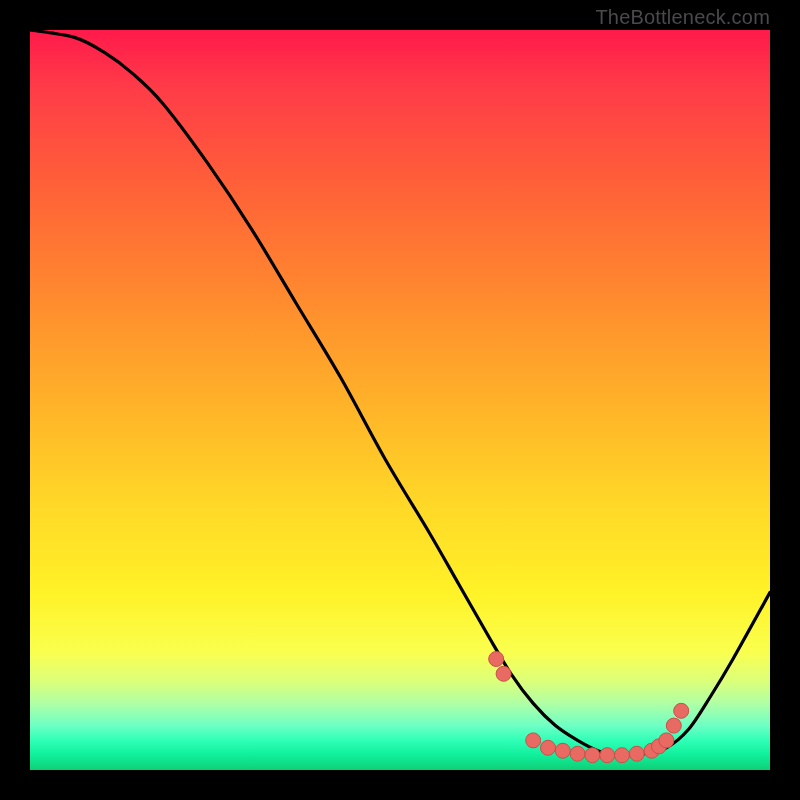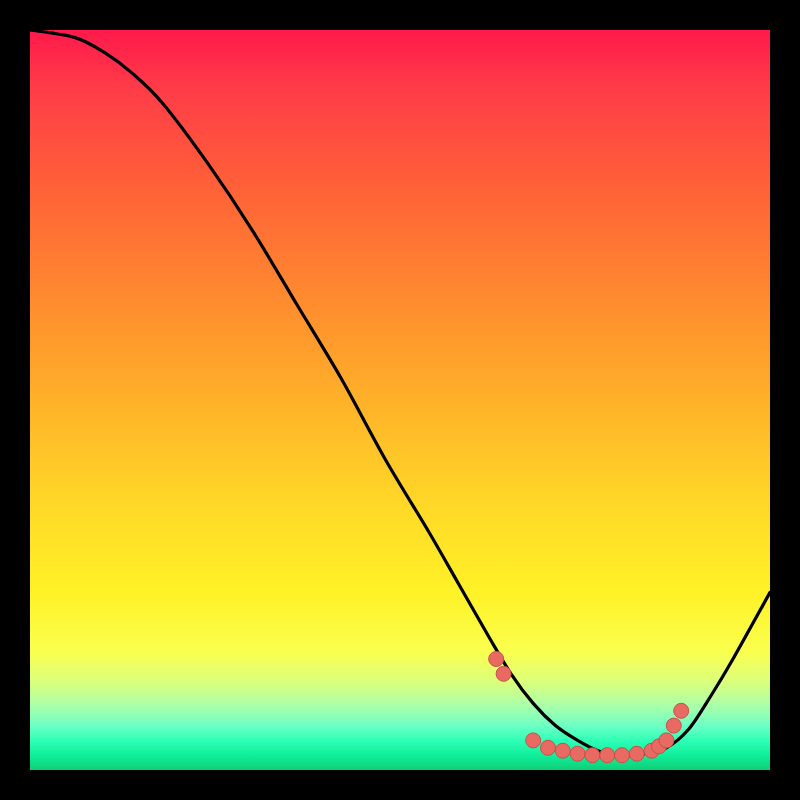--- a/index.html
+++ b/index.html
@@ -54,20 +54,21 @@
     color: #4a4a4a;
     font-size: 20px;
     font-weight: 500;
     letter-spacing: 0.2px;
   }
 </style>
 </head>
 <body>
 
 <div class="frame">
+  <div class="attribution">TheBottleneck.com</div>
 
   <div class="plot-area">
     <svg viewBox="0 0 740 740">
       <path id="curve-path" fill="none" stroke="#000000" stroke-width="3.2" stroke-linejoin="round" stroke-linecap="round" d="M 0 0 C 7.104 1.1839999999999964, 32.56 3.84799999999997, 44.4 7.399999999999977 C 56.239999999999995 10.951999999999984, 64.52799999999999 16.280000000000026, 74 22.200000000000045 C 83.47200000000001 28.120000000000065, 94.12800000000001 36.112000000000094, 103.60000000000001 44.40000000000009 C 113.072 52.68800000000009, 121.35999999999999 59.79200000000001, 133.2 74 C 145.04 88.208, 163.392 113.07200000000003, 177.6 133.20000000000005 C 191.808 153.32800000000006, 207.792 177.3040000000001, 222 199.80000000000007 C 236.208 222.29600000000005, 252.19199999999998 250.12000000000003, 266.4 273.8 C 280.608 297.48, 296.592 322.936, 310.8 347.79999999999995 C 325.00800000000004 372.66399999999993, 340.99199999999996 404.336, 355.2 429.2 C 369.408 454.06399999999996, 387.76000000000005 483.072, 399.6 503.2 C 411.44 523.328, 419.728 538.424, 429.2 555 C 438.67199999999997 571.576, 450.512 592.592, 458.8 606.8 C 467.088 621.0079999999999, 473.896 633.144, 481 643.8 C 488.104 654.4559999999999, 496.09600000000006 665.112, 503.20000000000005 673.4 C 510.30400000000003 681.688, 518.2959999999999 689.6800000000001, 525.4 695.6 C 532.504 701.52, 540.496 706.256, 547.6 710.4 C 554.7040000000001 714.544, 562.696 719.132, 569.8000000000001 721.5 C 576.9040000000001 723.868, 584.8960000000001 724.8448000000001, 592 725.2 C 599.1039999999999 725.5552, 607.0959999999999 724.904, 614.1999999999999 723.72 C 621.304 722.5360000000001, 629.2959999999999 721.7072, 636.4 717.8 C 643.504 713.8928, 651.496 707.588, 658.6 699.3 C 665.7040000000001 691.012, 673.696 677.248, 680.8000000000001 666 C 687.9040000000001 654.752, 693.528 645.576, 703 629 C 712.472 612.424, 734.08 573.0559999999999, 740 562.4"></path>
       <g id="markers-group">
           <circle cx="466.2" cy="629" r="7.5" fill="#e86a63" stroke="#c94f49" stroke-width="1"></circle>
           <circle cx="473.6" cy="643.8" r="7.5" fill="#e86a63" stroke="#c94f49" stroke-width="1"></circle>
           <circle cx="503.20000000000005" cy="710.4" r="7.5" fill="#e86a63" stroke="#c94f49" stroke-width="1"></circle>
           <circle cx="518" cy="717.8" r="7.5" fill="#e86a63" stroke="#c94f49" stroke-width="1"></circle>
           <circle cx="532.8" cy="720.76" r="7.5" fill="#e86a63" stroke="#c94f49" stroke-width="1"></circle>

